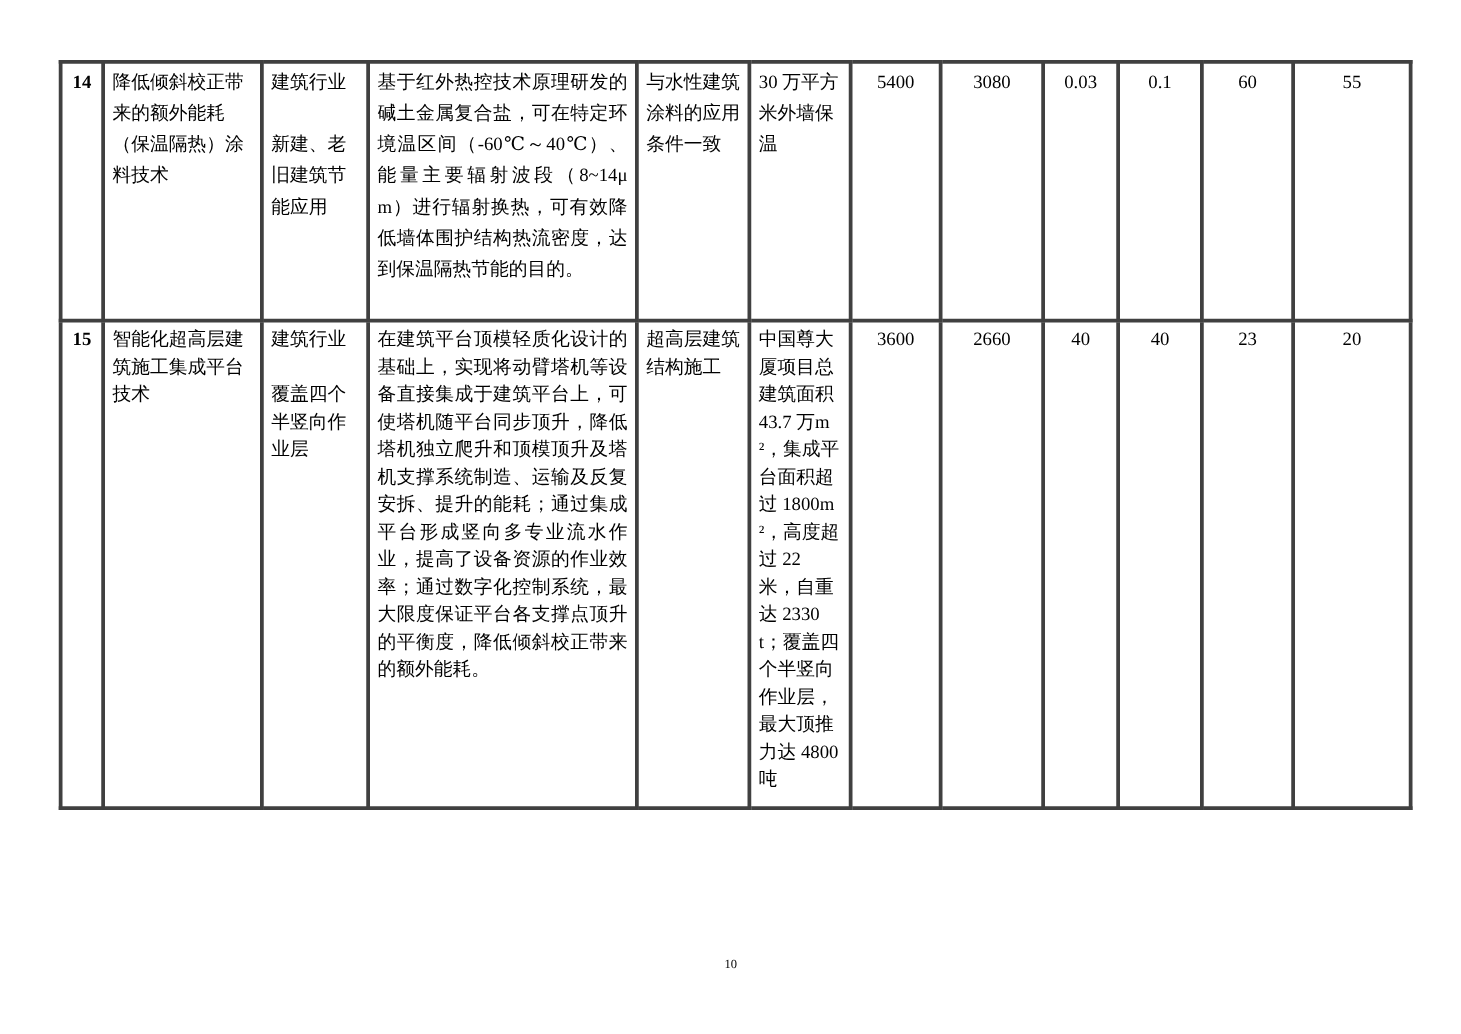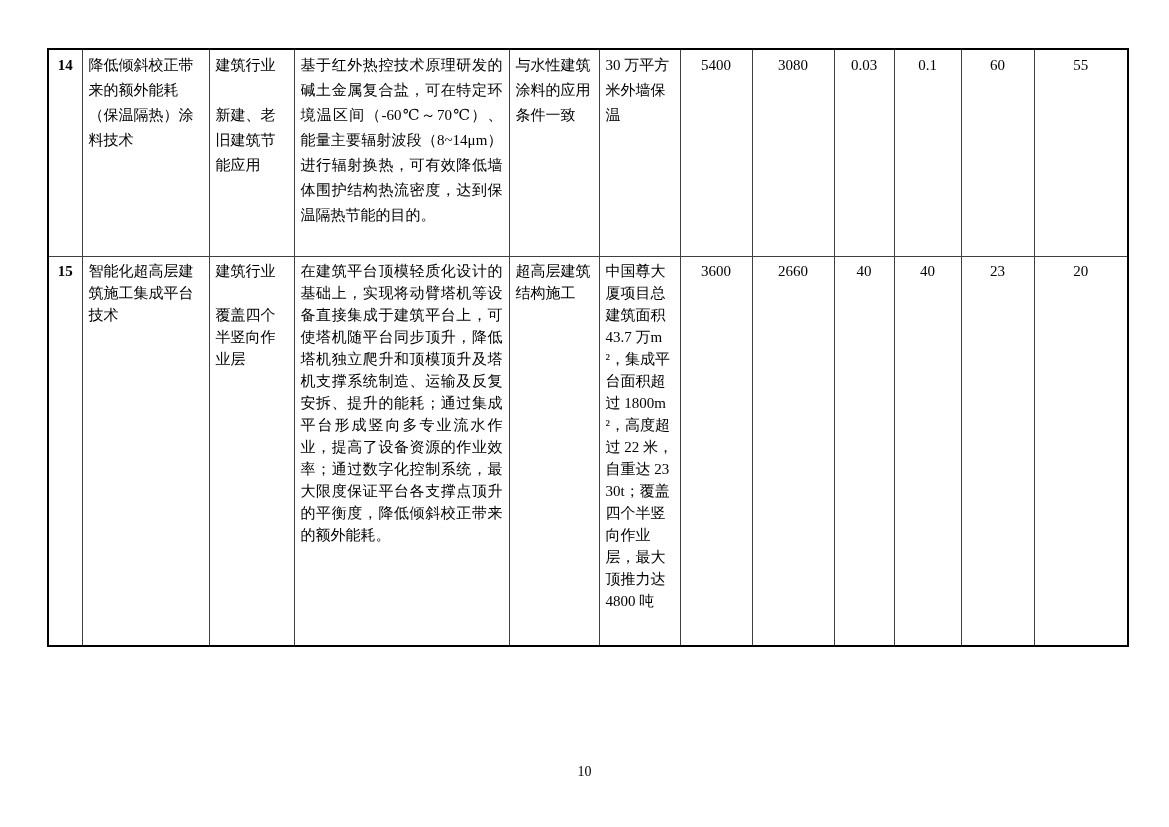--- a/index.html
+++ b/index.html
@@ -19,21 +19,21 @@
     position: absolute;
     left: 47px; top: 48px;
   }
   table.doc-table {
     border-collapse: collapse;
     table-layout: fixed;
     width: 1080px;
     border: 2px solid #000000;
   }
   table.doc-table td {
-    border: 1px solid #404040;
+    border: 3px solid #404040;
     vertical-align: top;
     padding: 3px 6px;
     font-size: 15px;
     overflow: hidden;
     word-break: break-all;
   }
   tr.row-a { height: 207px; }
   tr.row-b { height: 390px; }
   tr.row-a td { line-height: 25px; }
   tr.row-b td { line-height: 22px; }
@@ -45,21 +45,21 @@
   }
   td.c-num { text-align: center; padding-top: 4px; }
   td.c-desc { text-align: justify; }
   .gap-a { height: 25px; }
   .gap-b { height: 22px; }
   .page-number {
     position: absolute;
     left: 0; right: 0;
     top: 763px;
     text-align: center;
-    font-size: 14px;
+    font-size: 10px;
     line-height: 18px;
   }
 </style>
 </head>
 <body>
 
 <div class="page">
 
   <div class="tbl-wrap">
     <table class="doc-table">
@@ -85,21 +85,21 @@
         </td>
         <td class="c-name">
           <span>降低倾斜校正带来的额外能耗（保温隔热）涂料技术</span>
         </td>
         <td class="c-industry">
           <div>建筑行业</div>
           <div class="gap-a"></div>
           <div>新建、老旧建筑节能应用</div>
         </td>
         <td class="c-desc">
-          <span>基于红外热控技术原理研发的碱土金属复合盐，可在特定环境温区间（-60℃～70℃）、能量主要辐射波段（8~14μm）进行辐射换热，可有效降低墙体围护结构热流密度，达到保温隔热节能的目的。</span>
+          <span>基于红外热控技术原理研发的碱土金属复合盐，可在特定环境温区间（-60℃～40℃）、能量主要辐射波段（8~14μm）进行辐射换热，可有效降低墙体围护结构热流密度，达到保温隔热节能的目的。</span>
         </td>
         <td class="c-cond">
           <span>与水性建筑涂料的应用条件一致</span>
         </td>
         <td class="c-case">
           <span>30 万平方米外墙保温</span>
         </td>
         <td class="c-num">
           <span>5400</span>
         </td>

